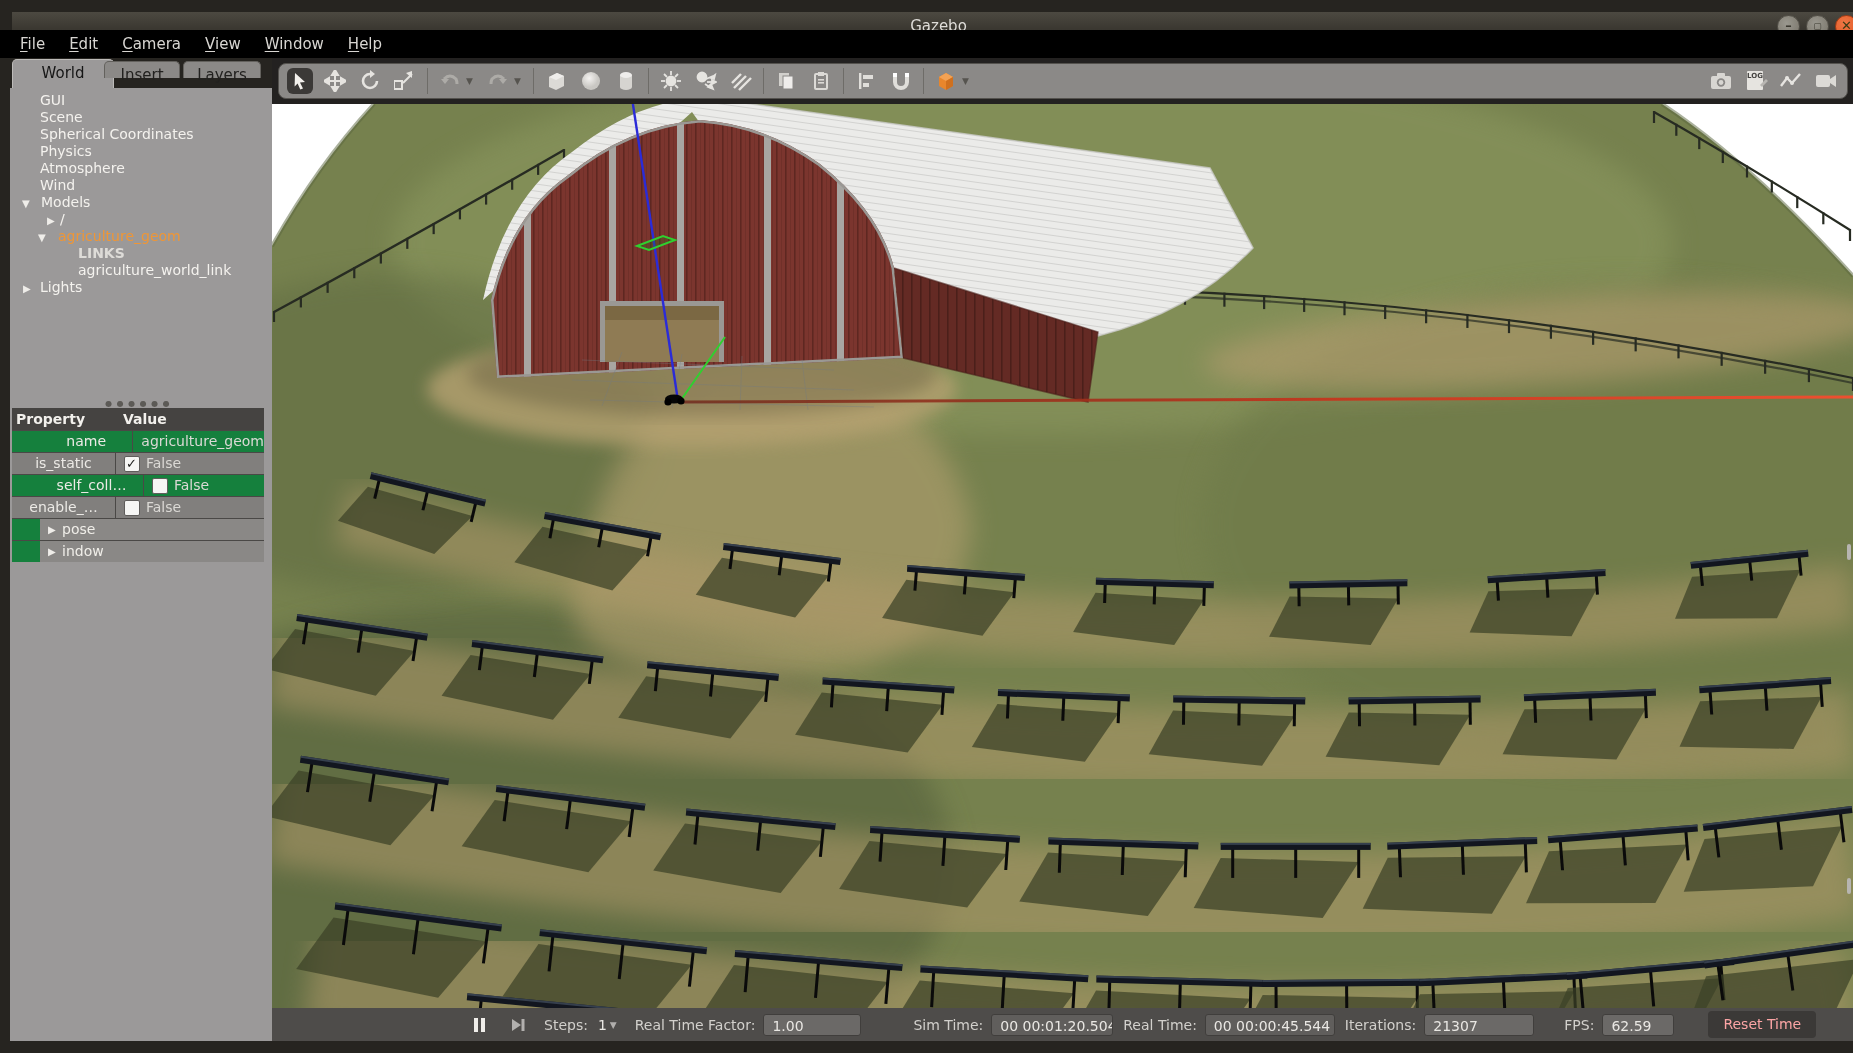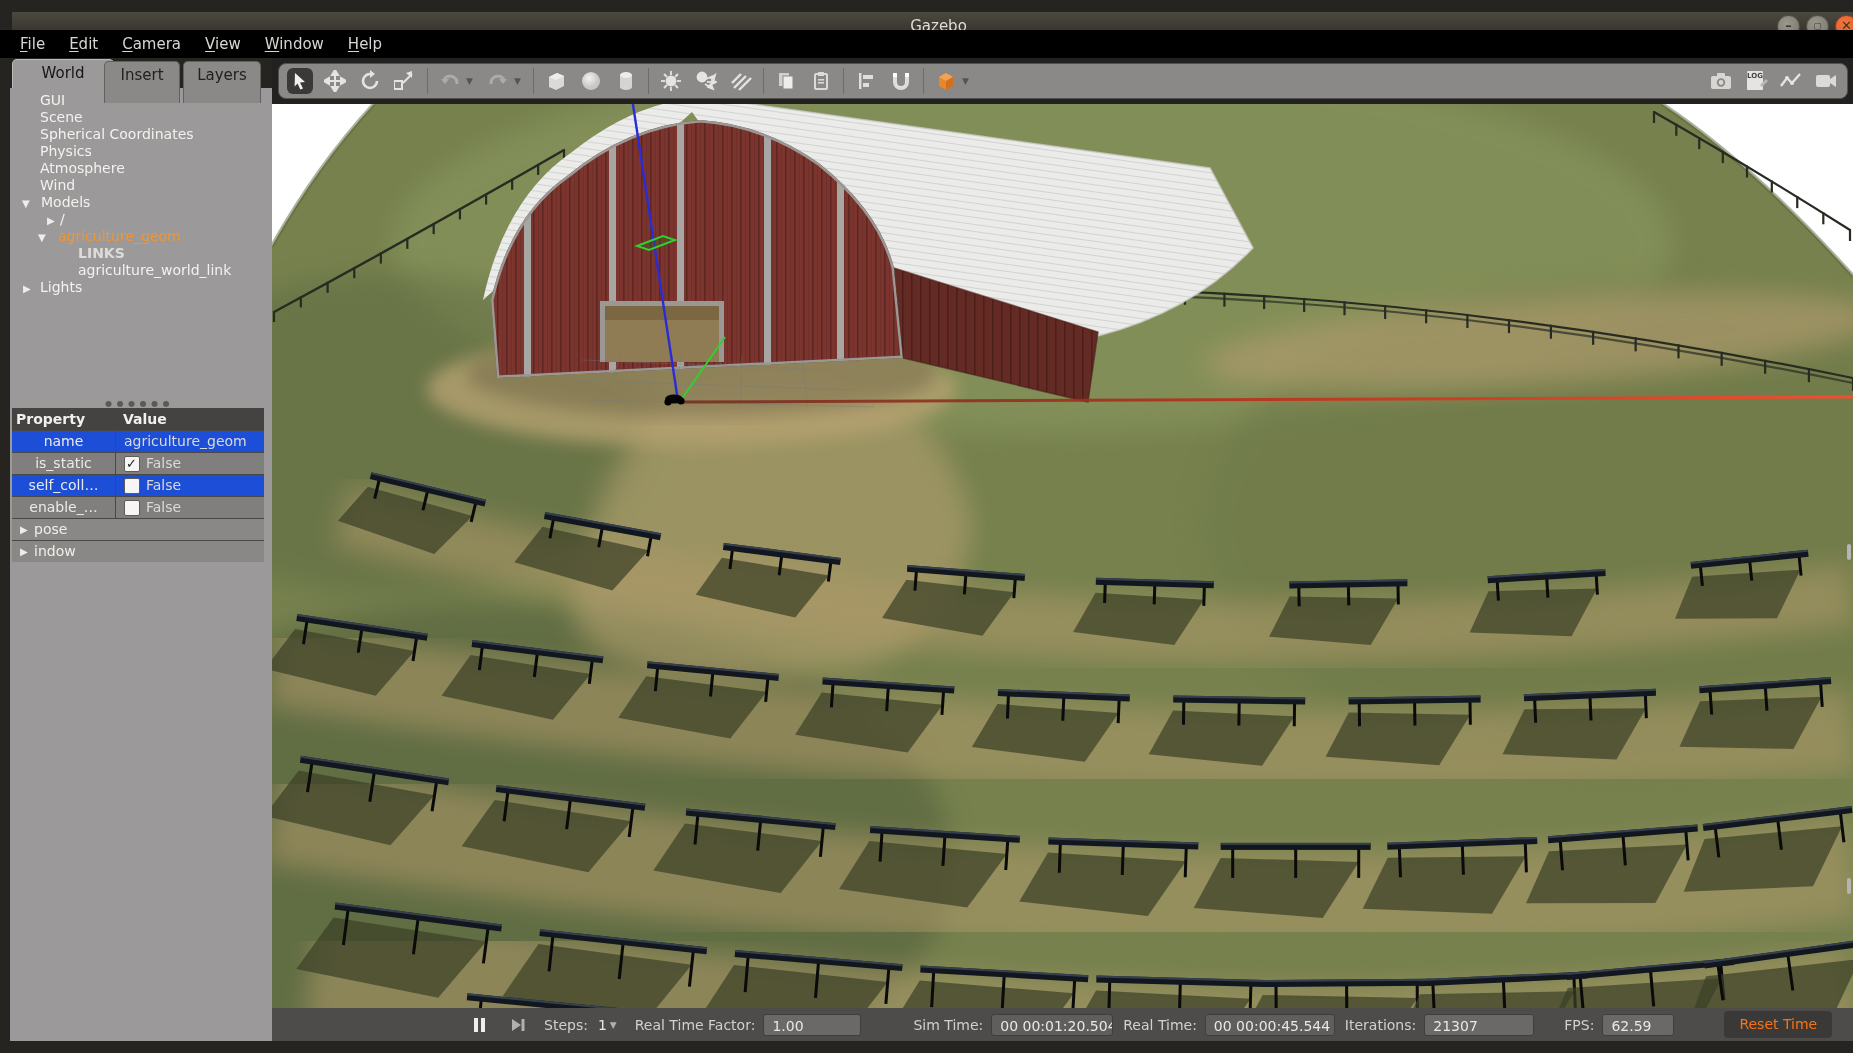--- a/index.html
+++ b/index.html
@@ -20,21 +20,21 @@
   .wbtn.close{background:radial-gradient(circle at 40% 35%,#f07746,#e0551f);
     border-color:#a63c14;color:#3d3b14;}
   
   .menubar{position:absolute;left:0;top:30px;width:100%;height:28px;
     background:#000000;display:flex;align-items:center;padding-left:8px;box-sizing:border-box;}
   .menu-item{color:#d8d6d2;font-size:15px;padding:0 12px;line-height:28px;cursor:default;}
   .menu-item u{text-decoration:underline;text-underline-offset:2px;}
   
   .panel{position:absolute;left:10px;top:58px;width:262px;height:983px;background:#9b9999;}
   .tabbar{position:absolute;left:0;top:0;width:262px;height:30px;background:#262420;}
-  .tab{position:absolute;top:3px;height:42px;line-height:26px;text-align:center;
+  .tab{position:absolute;top:3px;height:17px;line-height:26px;text-align:center;
     font-size:15px;color:#22211f;background:#8b8987;border:1px solid #63615d;
     border-bottom:none;border-radius:5px 5px 0 0;box-sizing:border-box;}
   .tab.active{top:1px;height:29px;background:#9b9999;border-color:#bdbbb9;color:#161616;}
   .tree{position:absolute;left:0;top:34px;width:262px;}
   .trow{position:relative;height:17px;line-height:17px;font-size:14px;color:#f4f2ee;
     white-space:nowrap;}
   .trow .lbl{position:absolute;}
   .trow .arr{position:absolute;font-size:10px;color:#efede9;top:0.5px;}
   .orange{color:#ef9636;}
   .bold{font-weight:bold;color:#dedcd8;}
@@ -42,21 +42,21 @@
   .prop{position:absolute;left:2px;top:350px;width:252px;font-size:14px;}
   .drag-dots{position:absolute;left:0;right:0;top:-8px;text-align:center;color:#5c5a56;
     font-size:8px;letter-spacing:1px;line-height:8px;}
   .prow{display:flex;height:21px;line-height:21px;border-top:1px solid #4a4846;}
   .phead{background:#454341;color:#f2f0ec;font-weight:bold;border-top:none;height:22px;line-height:22px;}
   .phead .c1{padding-left:4px;}
   .phead .c2{padding-left:8px;}
   .c1{width:103px;box-sizing:border-box;text-align:center;color:#eceae6;}
   .c2{flex:1;border-left:1px solid #4a4846;box-sizing:border-box;padding-left:8px;
       color:#dbd9d5;display:flex;align-items:center;gap:6px;}
-  .r-a{background:#1d4ed8;}
+  .r-a{background:#15803d;padding-left:28px;}
   .r-b{background:#817f7d;}
   .grp{background:#8a8886;color:#f0eee9;padding-left:22px;position:relative;width:100%;
     box-sizing:border-box;text-align:left;}
   .grp .arr{position:absolute;left:8px;top:0px;font-size:10px;color:#efede9;}
   .cbx{width:14px;height:14px;background:#f6f6f4;border:1px solid #5f5d5b;border-radius:2px;
     display:inline-block;position:relative;flex:0 0 auto;}
   .cbx.on::after{content:"✓";position:absolute;left:1px;top:-4px;color:#1d1d1b;
     font-size:13px;font-weight:bold;}
   
   .toolbarwrap{position:absolute;left:272px;top:58px;width:1581px;height:46px;background:#232120;}
@@ -70,21 +70,21 @@
   .tcaret{width:10px;color:#56544f;font-size:9px;flex:0 0 auto;margin-left:-6px;}
   .spacer{flex:1;}
   
   .statusbar{position:absolute;left:272px;top:1008px;width:1581px;height:33px;background:#4e4c4a;
     display:flex;align-items:center;font-size:14px;color:#d2d0cc;box-sizing:border-box;
     padding-left:200px;}
   .sb-lab{margin-left:18px;white-space:nowrap;}
   .sb-box{margin-left:8px;background:#6b6967;border:1px solid #403e3c;border-radius:3px;
     height:22px;line-height:22px;padding:0 8px;color:#e9e7e3;box-sizing:border-box;
     white-space:nowrap;overflow:hidden;}
-  .sb-btn{margin-left:50px;background:#3b3937;border-radius:4px;color:#f97316;
+  .sb-btn{margin-left:34px;background:#3b3937;border-radius:4px;color:#fca5a5;
     padding:0 15px;height:27px;line-height:27px;}
   .sicon{display:flex;align-items:center;flex:0 0 auto;}
   
   #scene{position:absolute;left:272px;top:104px;}
   .grip{position:absolute;width:4px;height:16px;background:#b7b5b1;border-radius:2px;right:2px;}
 </style>
 </head>
 <body>
 
 <div class="titlebar">

